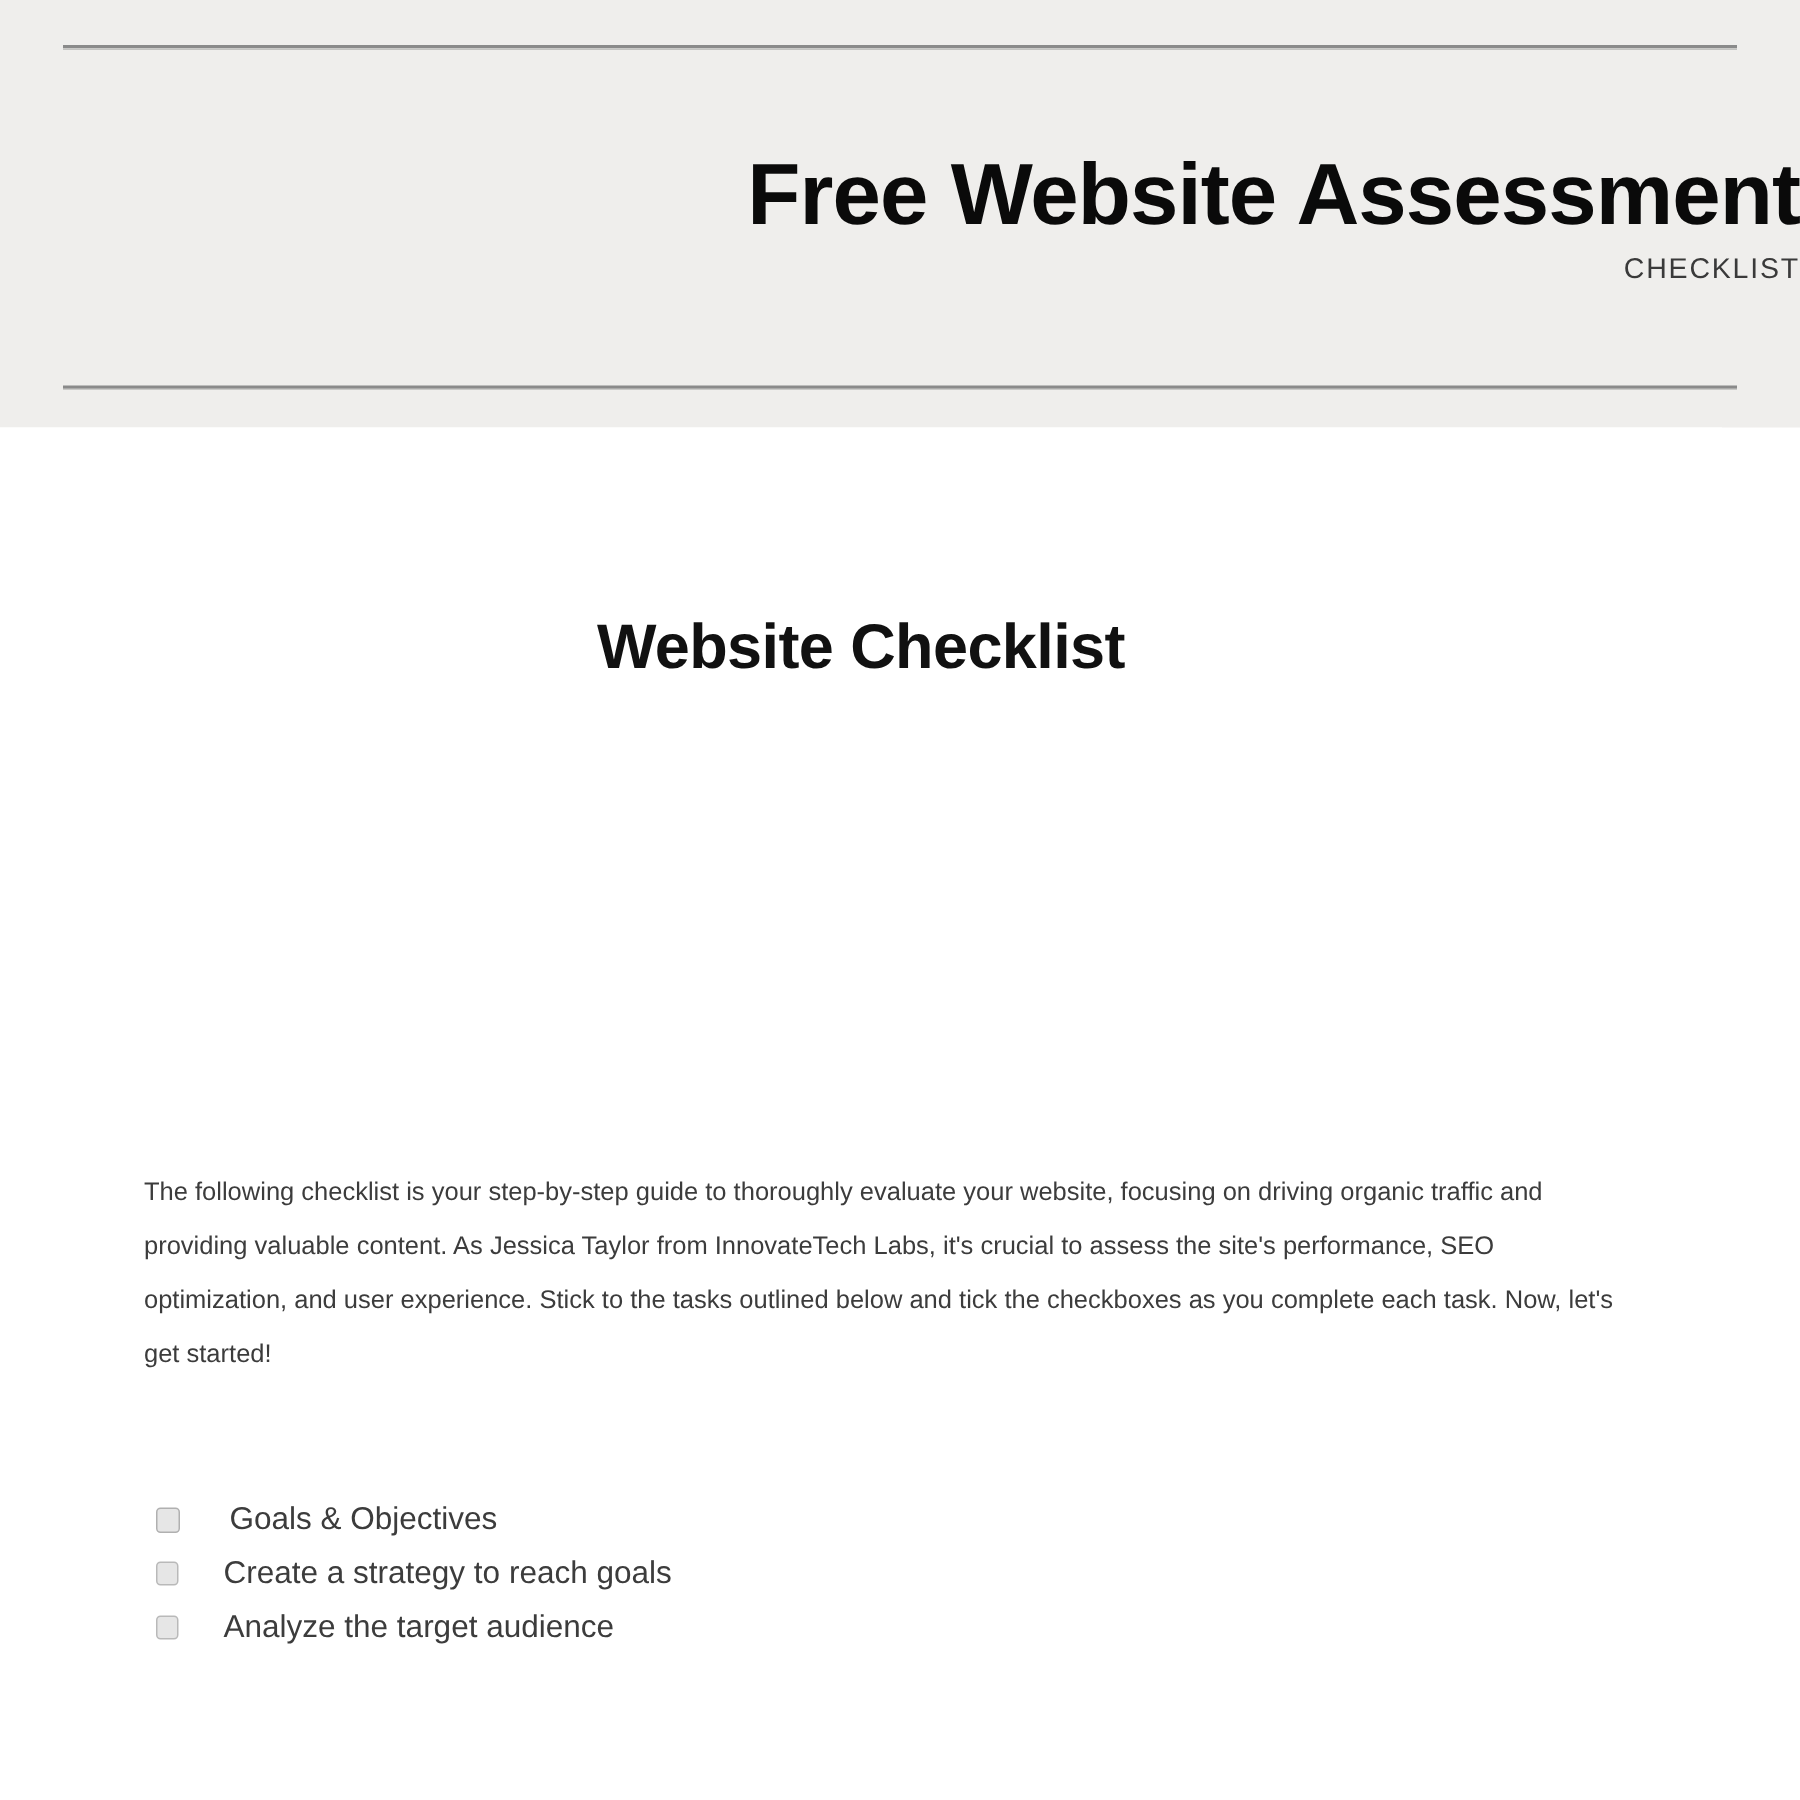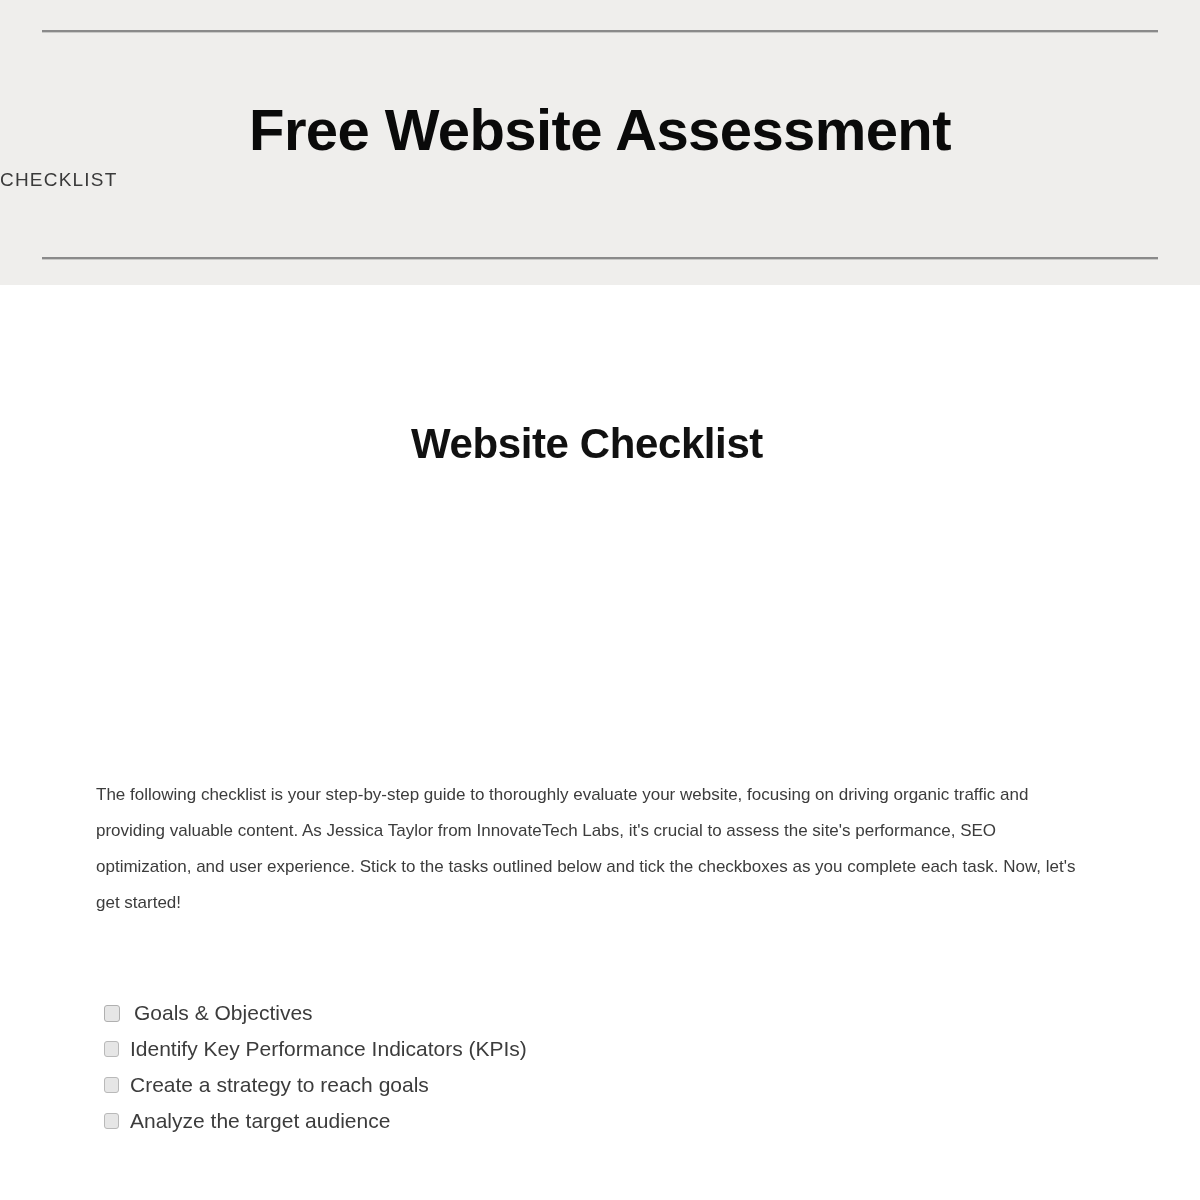--- a/index.html
+++ b/index.html
@@ -40,47 +40,47 @@
     border-bottom: 1px solid #c9c9c7;
   }
   .header-rule.top { top: 30px; }
   .header-rule.bottom { top: 257px; }
 
   .header-title {
     position: absolute;
     top: 96px;
     left: 0;
     width: 1200px;
-    text-align: center;
+    text-align: right;
     font-size: 58px;
     font-weight: 700;
     letter-spacing: -0.6px;
     color: #0a0a0a;
     line-height: 68px;
     font-family: "Liberation Sans", sans-serif;
   }
 
   .header-subtitle {
     position: absolute;
     top: 168px;
     left: 0;
     width: 1200px;
-    text-align: left;
+    text-align: right;
     font-size: 19px;
     font-weight: 400;
     letter-spacing: 1.2px;
     color: #3a3a3a;
     line-height: 24px;
   }
 
   
   .doc-body {
     position: relative;
     width: 1148px;
-    padding: 13px;
+    padding: 0;
     background: #ffffff;
   }
 
   .section-title {
     margin: 0;
     padding-top: 121px;
     text-align: center;
     font-size: 42px;
     font-weight: 700;
     letter-spacing: -0.4px;
@@ -107,20 +107,21 @@
     position: absolute;
     left: 96px;
     width: 1008px;
   }
   .group-1 { top: 710px; }
 
   .check-row {
     display: flex;
     align-items: center;
     height: 36px;
+    gap: 19px;
   }
 
   .checkbox {
     flex: 0 0 auto;
     width: 15px;
     height: 16px;
     margin-right: 11px;
     margin-left: 8px;
     background: #e6e6e6;
     border: 1px solid #b9b9b9;
@@ -159,24 +160,20 @@
     <h1 class="section-title">Website Checklist</h1>
     <p class="intro">The following checklist is your step-by-step guide to thoroughly evaluate your website, focusing on driving organic traffic and providing valuable content. As Jessica Taylor from InnovateTech Labs, it's crucial to assess the site's performance, SEO optimization, and user experience. Stick to the tasks outlined below and tick the checkboxes as you complete each task. Now, let's get started!</p>
 
     <div class="checklist-group group-1">
       <div class="check-row first">
         <span class="checkbox"></span>
         <span class="check-label">Goals &amp; Objectives</span>
       </div>
       <div class="check-row">
         <span class="checkbox"></span>
-        <span class="check-label">Identify Key Performance Indicators (KPIs)</span>
-      </div>
-      <div class="check-row">
-        <span class="checkbox"></span>
         <span class="check-label">Create a strategy to reach goals</span>
       </div>
       <div class="check-row">
         <span class="checkbox"></span>
         <span class="check-label">Analyze the target audience</span>
       </div>
     </div>
 
   </div>
 

